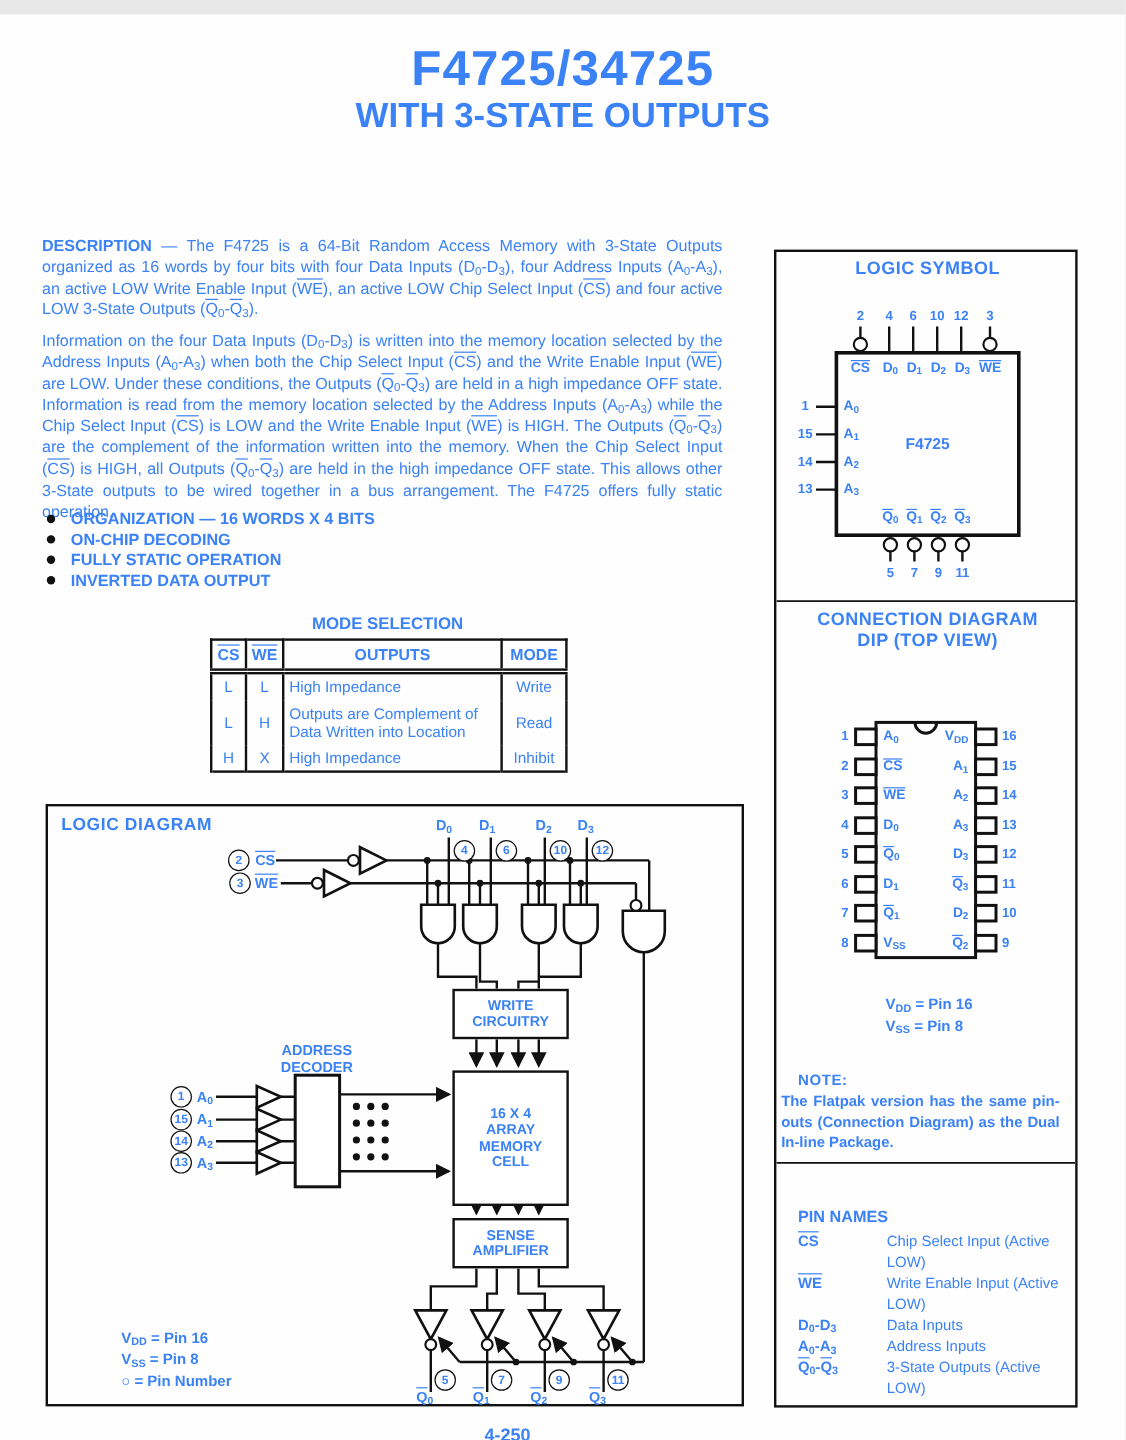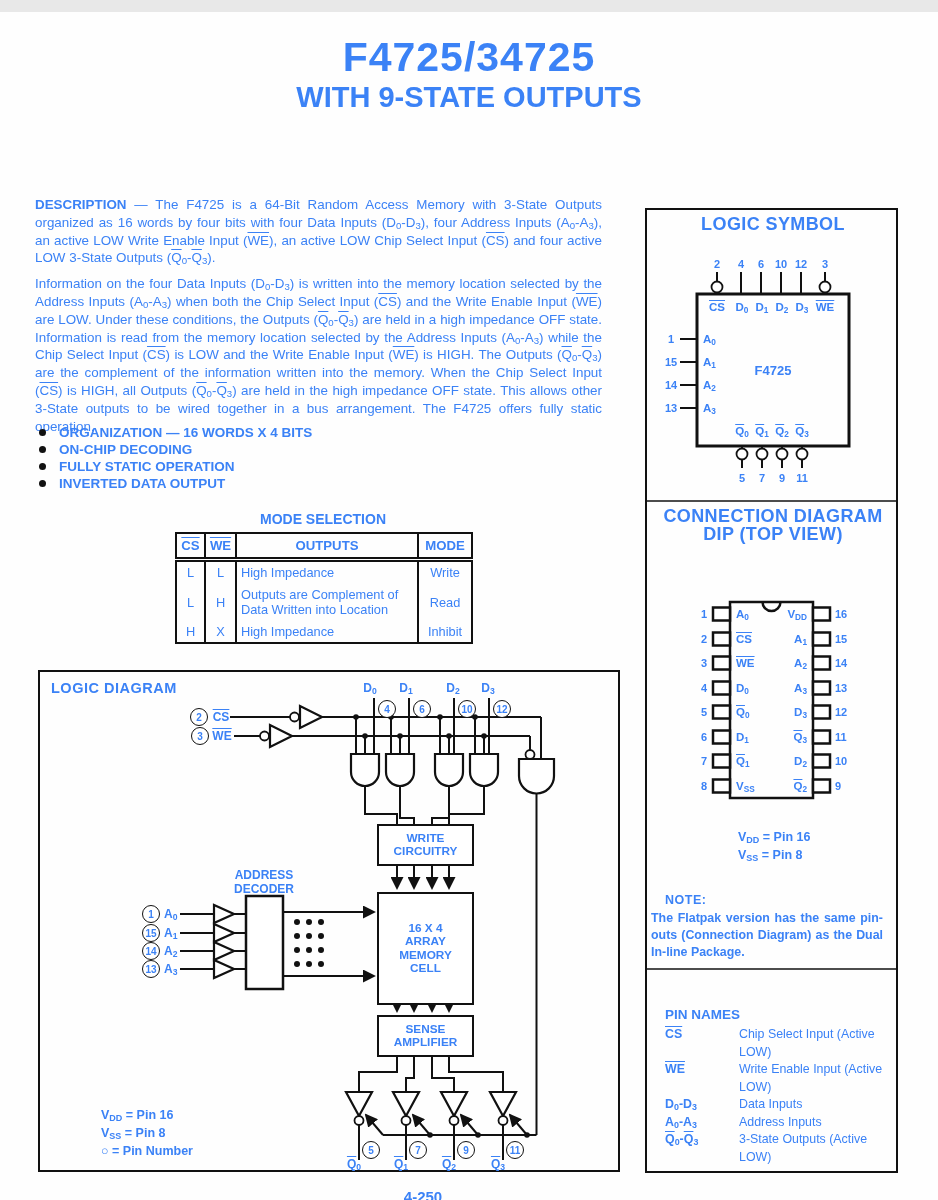--- a/index.html
+++ b/index.html
@@ -43,39 +43,39 @@
   .pinc{position:absolute;transform:translate(-50%,-50%);width:18px;height:18px;
         border:1.8px solid #111;border-radius:50%;display:flex;align-items:center;justify-content:center;
         font-size:10px;font-weight:bold;background:#fff;box-sizing:border-box;}
   .ld-box{position:absolute;border:2.5px solid #111;background:#fff;box-sizing:border-box;
           display:flex;flex-direction:column;align-items:center;justify-content:center;
           font-weight:bold;font-size:11.8px;line-height:13.5px;text-align:center;}
   
   .rbox{position:absolute;left:645px;top:196px;width:253px;height:965px;
         border:2px solid #111;box-sizing:border-box;}
   .rbox svg{position:absolute;left:0;top:0;}
-  .sec-title{position:absolute;transform:translate(-50%,-50%);font-weight:bold;font-size:18px;
+  .sec-title{position:absolute;transform:translate(-50%,-50%);font-weight:bold;font-size:15px;
              white-space:nowrap;letter-spacing:.4px;}
   .note-body{position:absolute;left:4px;top:700px;width:232px;font-size:12.4px;line-height:17px;
              text-align:justify;font-weight:bold;}
   .pn-rows{position:absolute;left:18px;top:816px;width:232px;font-size:12.4px;line-height:17.5px;}
   .pn-row{display:flex;}
   .pn-term{width:74px;font-weight:bold;flex:none;}
   .pn-desc{width:158px;}
   .footer{position:absolute;left:348px;top:1176px;width:150px;text-align:center;
           font-size:15px;font-weight:bold;}
 </style>
 </head>
 <body>
 
 <div class="page">
 
   <div class="hdr">
     <div class="hdr-title">F4725/34725</div>
-    <div class="hdr-sub" style="margin-top:0;">WITH 9-STATE OUTPUTS</div>
+    <div class="hdr-sub" style="margin-top:0;">WITH 3-STATE OUTPUTS</div>
   </div>
 
   <div class="desc">
     <p><b>DESCRIPTION</b> <span>— The F4725 is a 64-Bit Random Access Memory with 3-State Outputs organized as 16 words by four bits with four Data Inputs (D<sub>0</sub>-D<sub>3</sub>), four Address Inputs (A<sub>0</sub>-A<sub>3</sub>), an active LOW Write Enable Input (<span class="ov">WE</span>), an active LOW Chip Select Input (<span class="ov">CS</span>) and four active LOW 3-State Outputs (<span class="ov">Q</span><sub>0</sub>-<span class="ov">Q</span><sub>3</sub>).</span></p>
     <p><span>Information on the four Data Inputs (D<sub>0</sub>-D<sub>3</sub>) is written into the memory location selected by the Address Inputs (A<sub>0</sub>-A<sub>3</sub>) when both the Chip Select Input (<span class="ov">CS</span>) and the Write Enable Input (<span class="ov">WE</span>) are LOW. Under these conditions, the Outputs (<span class="ov">Q</span><sub>0</sub>-<span class="ov">Q</span><sub>3</sub>) are held in a high impedance OFF state. Information is read from the memory location selected by the Address Inputs (A<sub>0</sub>-A<sub>3</sub>) while the Chip Select Input (<span class="ov">CS</span>) is LOW and the Write Enable Input (<span class="ov">WE</span>) is HIGH. The Outputs (<span class="ov">Q</span><sub>0</sub>-<span class="ov">Q</span><sub>3</sub>) are the complement of the information written into the memory. When the Chip Select Input (<span class="ov">CS</span>) is HIGH, all Outputs (<span class="ov">Q</span><sub>0</sub>-<span class="ov">Q</span><sub>3</sub>) are held in the high impedance OFF state. This allows other 3-State outputs to be wired together in a bus arrangement. The F4725 offers fully static operation.</span></p>
   </div>
 
   <ul class="features">
     <li>
         <span class="dot"></span>

